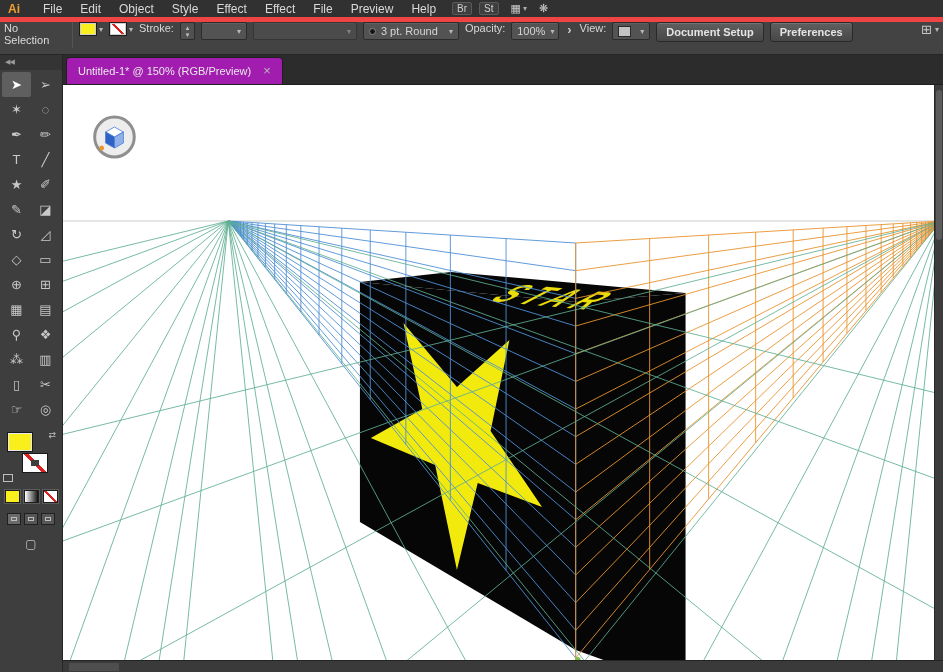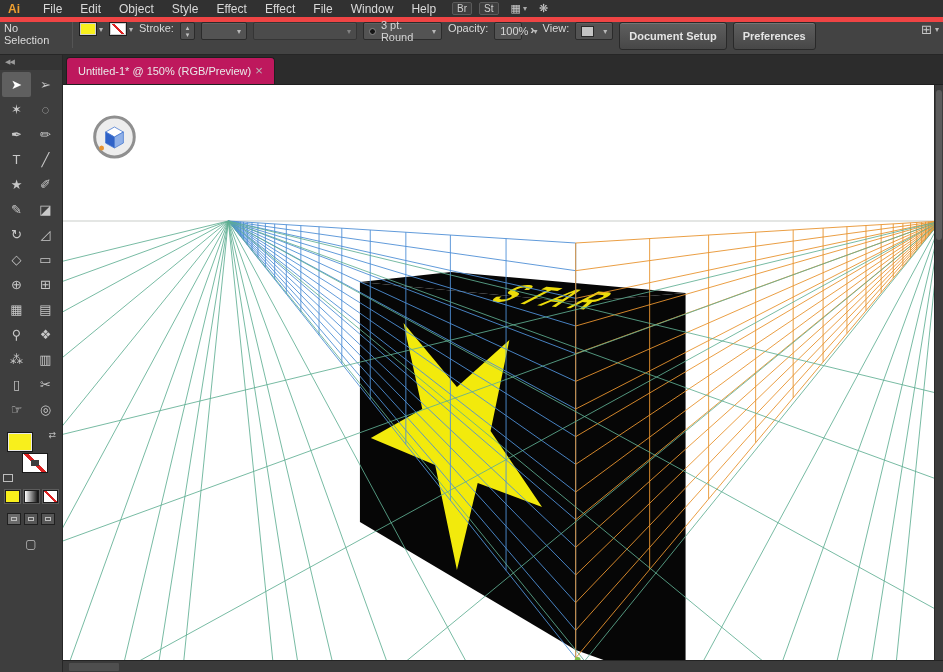--- a/index.html
+++ b/index.html
@@ -34,27 +34,27 @@
   .cb-label { color: #d8d8d8; text-underline-offset: 2px; }
   .stepper { width: 15px; height: 18px; background: #515151; border: 1px solid #2b2b2b;
     display: inline-flex; flex-direction: column; align-items: center; justify-content: center;
     font-size: 7px; line-height: 7px; color: #c2c2c2; border-radius: 2px; }
   .dropdown { height: 18px; background: #535353; border: 1px solid #2b2b2b; border-radius: 2px;
     display: inline-flex; align-items: center; gap: 5px; padding: 0 5px;
     box-shadow: inset 0 1px rgba(255,255,255,0.08); }
   .dropdown .dd-caret { margin-left: auto; }
   .dd-weight { width: 46px; }
   .dd-profile { width: 104px; opacity: 0.55; }
-  .dd-brush { width: 79px; }
-  .dd-opacity { width: 28px; }
+  .dd-brush { width: 96px; }
+  .dd-opacity { width: 48px; }
   .dd-style { width: 38px; }
   .brush-dot { width: 7px; height: 7px; border-radius: 50%; background: #151515; border: 1px solid #8a8a8a; flex: none; }
   .style-swatch { width: 13px; height: 11px; background: #c4c4c4; border: 1px solid #2a2a2a; }
   .expand-btn { font-size: 13px; font-weight: bold; color: #c9c9c9; padding: 0 2px; }
-  .cb-button { height: 28px; background: linear-gradient(#5f5f5f, #474747); border: 1px solid #292929;
+  .cb-button { height: 20px; background: linear-gradient(#5f5f5f, #474747); border: 1px solid #292929;
     border-radius: 3px; color: #e4e4e4; font-size: 11px; font-weight: bold; padding: 0 9px;
     box-shadow: inset 0 1px rgba(255,255,255,0.14); font-family: inherit; }
   .cb-right { margin-left: auto; display: inline-flex; align-items: center; gap: 3px;
     color: #c6c6c6; font-size: 13px; }
 
   
   .workspace { flex: 1; display: flex; min-height: 0; }
   .toolbar { width: 63px; background: #3e3e3e; border-right: 1px solid #262626;
     display: flex; flex-direction: column; flex: none; }
   .collapse { height: 15px; background: #343434; color: #9a9a9a; font-size: 7px;
@@ -81,22 +81,22 @@
   .modes { display: flex; gap: 3px; justify-content: center; margin-top: 10px; }
   .mode-cell { width: 14px; height: 12px; border: 1px solid #202020; background: #565656; position: relative; }
   .mode-cell::after { content: ""; position: absolute; inset: 3px; border: 1px solid #bdbdbd; }
   .mode-cell.active { background: #6a6a6a; }
   .screen-mode { margin: 12px auto 0 auto; width: 18px; text-align: center;
     color: #c2c2c2; font-size: 12px; }
 
   .doc-col { flex: 1; display: flex; flex-direction: column; min-width: 0; }
   .tab-bar { height: 30px; background: #2c2c2c; display: flex; align-items: flex-end;
     padding-left: 3px; flex: none; border-bottom: 1px solid #1f1f1f; }
-  .tab { height: 27px; background: #be185d; border: 1px solid #1f1f1f; border-bottom: none;
-    border-radius: 4px 4px 0 0; display: flex; align-items: center; padding: 0 11px; gap: 4px;
+  .tab { height: 27px; background: #a21caf; border: 1px solid #1f1f1f; border-bottom: none;
+    border-radius: 4px 4px 0 0; display: flex; align-items: center; padding: 0 11px; gap: 12px;
     color: #e9e9e9; font-size: 11px; }
   .tab-close { color: #b9b9b9; font-size: 13px; line-height: 10px; }
 
   .canvas-row { flex: 1; display: flex; min-height: 0; }
   .canvas { flex: 1; position: relative; overflow: hidden; }
   .canvas svg { position: absolute; inset: 0; width: 100%; height: 100%; display: block; }
   .v-scroll { width: 9px; background: #3c3c3c; border-left: 1px solid #282828; position: relative; flex: none; }
   .v-thumb { position: absolute; top: 5px; left: 1px; right: 1px; height: 150px;
     background: #5c5c5c; border-radius: 3px; }
 
@@ -111,21 +111,21 @@
 
   <div class="menu-bar">
     <span class="logo">Ai</span>
     <span class="menu-item">File</span>
     <span class="menu-item">Edit</span>
     <span class="menu-item">Object</span>
     <span class="menu-item">Style</span>
     <span class="menu-item">Effect</span>
     <span class="menu-item">Effect</span>
     <span class="menu-item">File</span>
-    <span class="menu-item">Window</span>
+    <span class="menu-item">Preview</span>
     <span class="menu-item">Help</span>
     <span class="appbar-btn">Br</span>
     <span class="appbar-btn">St</span>
     <span class="appbar-icon">▦</span>
     <span class="appbar-caret">▾</span>
     <span class="appbar-icon">❋</span>
   </div>
 
   <div class="control-bar">
     <span class="sel-status">No Selection</span>

